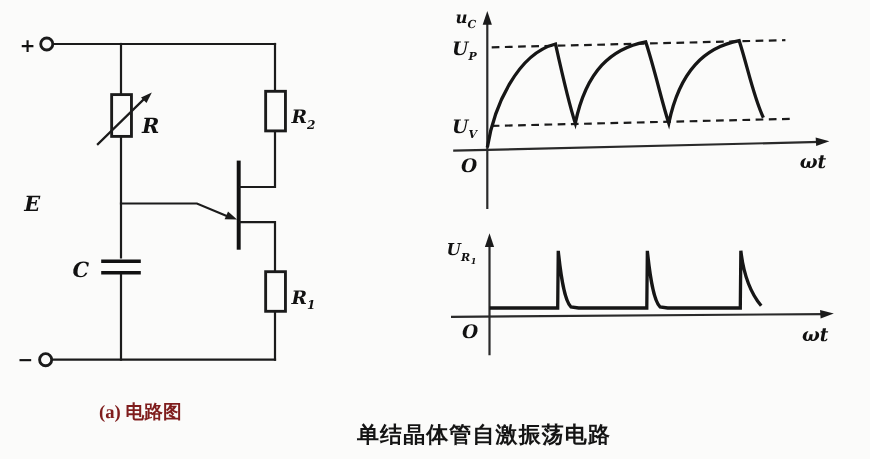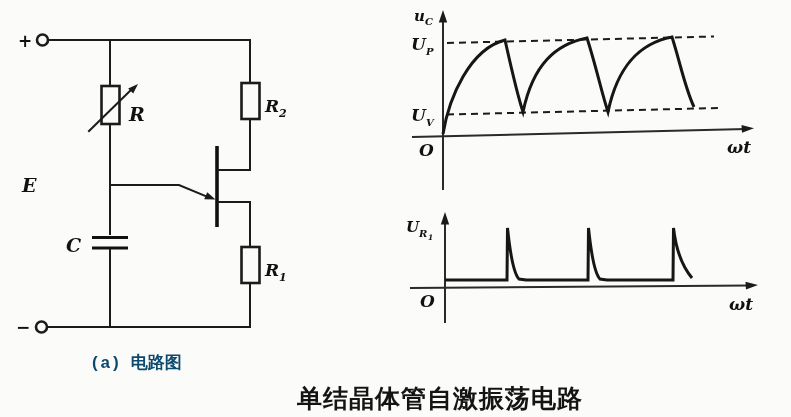--- a/index.html
+++ b/index.html
@@ -18,29 +18,29 @@
   .bar{stroke:#111;stroke-width:3.6;fill:none;}
   .plate{stroke:#111;stroke-width:3.2;fill:none;}
   .axis{stroke:#2a2a2a;stroke-width:2;fill:none;}
   .dash{stroke:#1b1b1b;stroke-width:2;fill:none;stroke-dasharray:7 5;}
   .curve{stroke:#161616;stroke-width:3;fill:none;stroke-linejoin:miter;}
   .ah{fill:#1b1b1b;stroke:none;}
   text{fill:#111;}
   .math{font-family:"DejaVu Serif","Liberation Serif",serif;font-style:italic;font-weight:bold;}
   .sign{font-family:"DejaVu Sans","Liberation Sans",sans-serif;font-weight:bold;}
   .caption{
-    position:absolute;color:#0c4a6e;font-weight:bold;
-    font-family:Liberation Mono, monospace;
-    font-size:17px;white-space:nowrap;
+    position:absolute;color:#7f1d1d;font-weight:bold;
+    font-family:Liberation Serif, serif;
+    font-size:17px;white-space:nowrap;margin-top:12px;
   }
   #caption-a{left:90px;top:351px;}
   #caption-b{left:531px;top:350px;}
   #fig-title{
     position:absolute;left:240px;top:382px;width:400px;text-align:center;
-    color:#141414;font-weight:bold;font-size:25px;letter-spacing:1px;
+    color:#141414;font-weight:bold;font-size:20px;letter-spacing:1px;
     font-family:"DejaVu Sans","Liberation Sans",sans-serif;white-space:nowrap;
   }
 </style>
 </head>
 <body>
 
 <div class="stage">
 
   <svg id="circuit-svg" width="400" height="345" viewBox="0 0 400 345">
 

